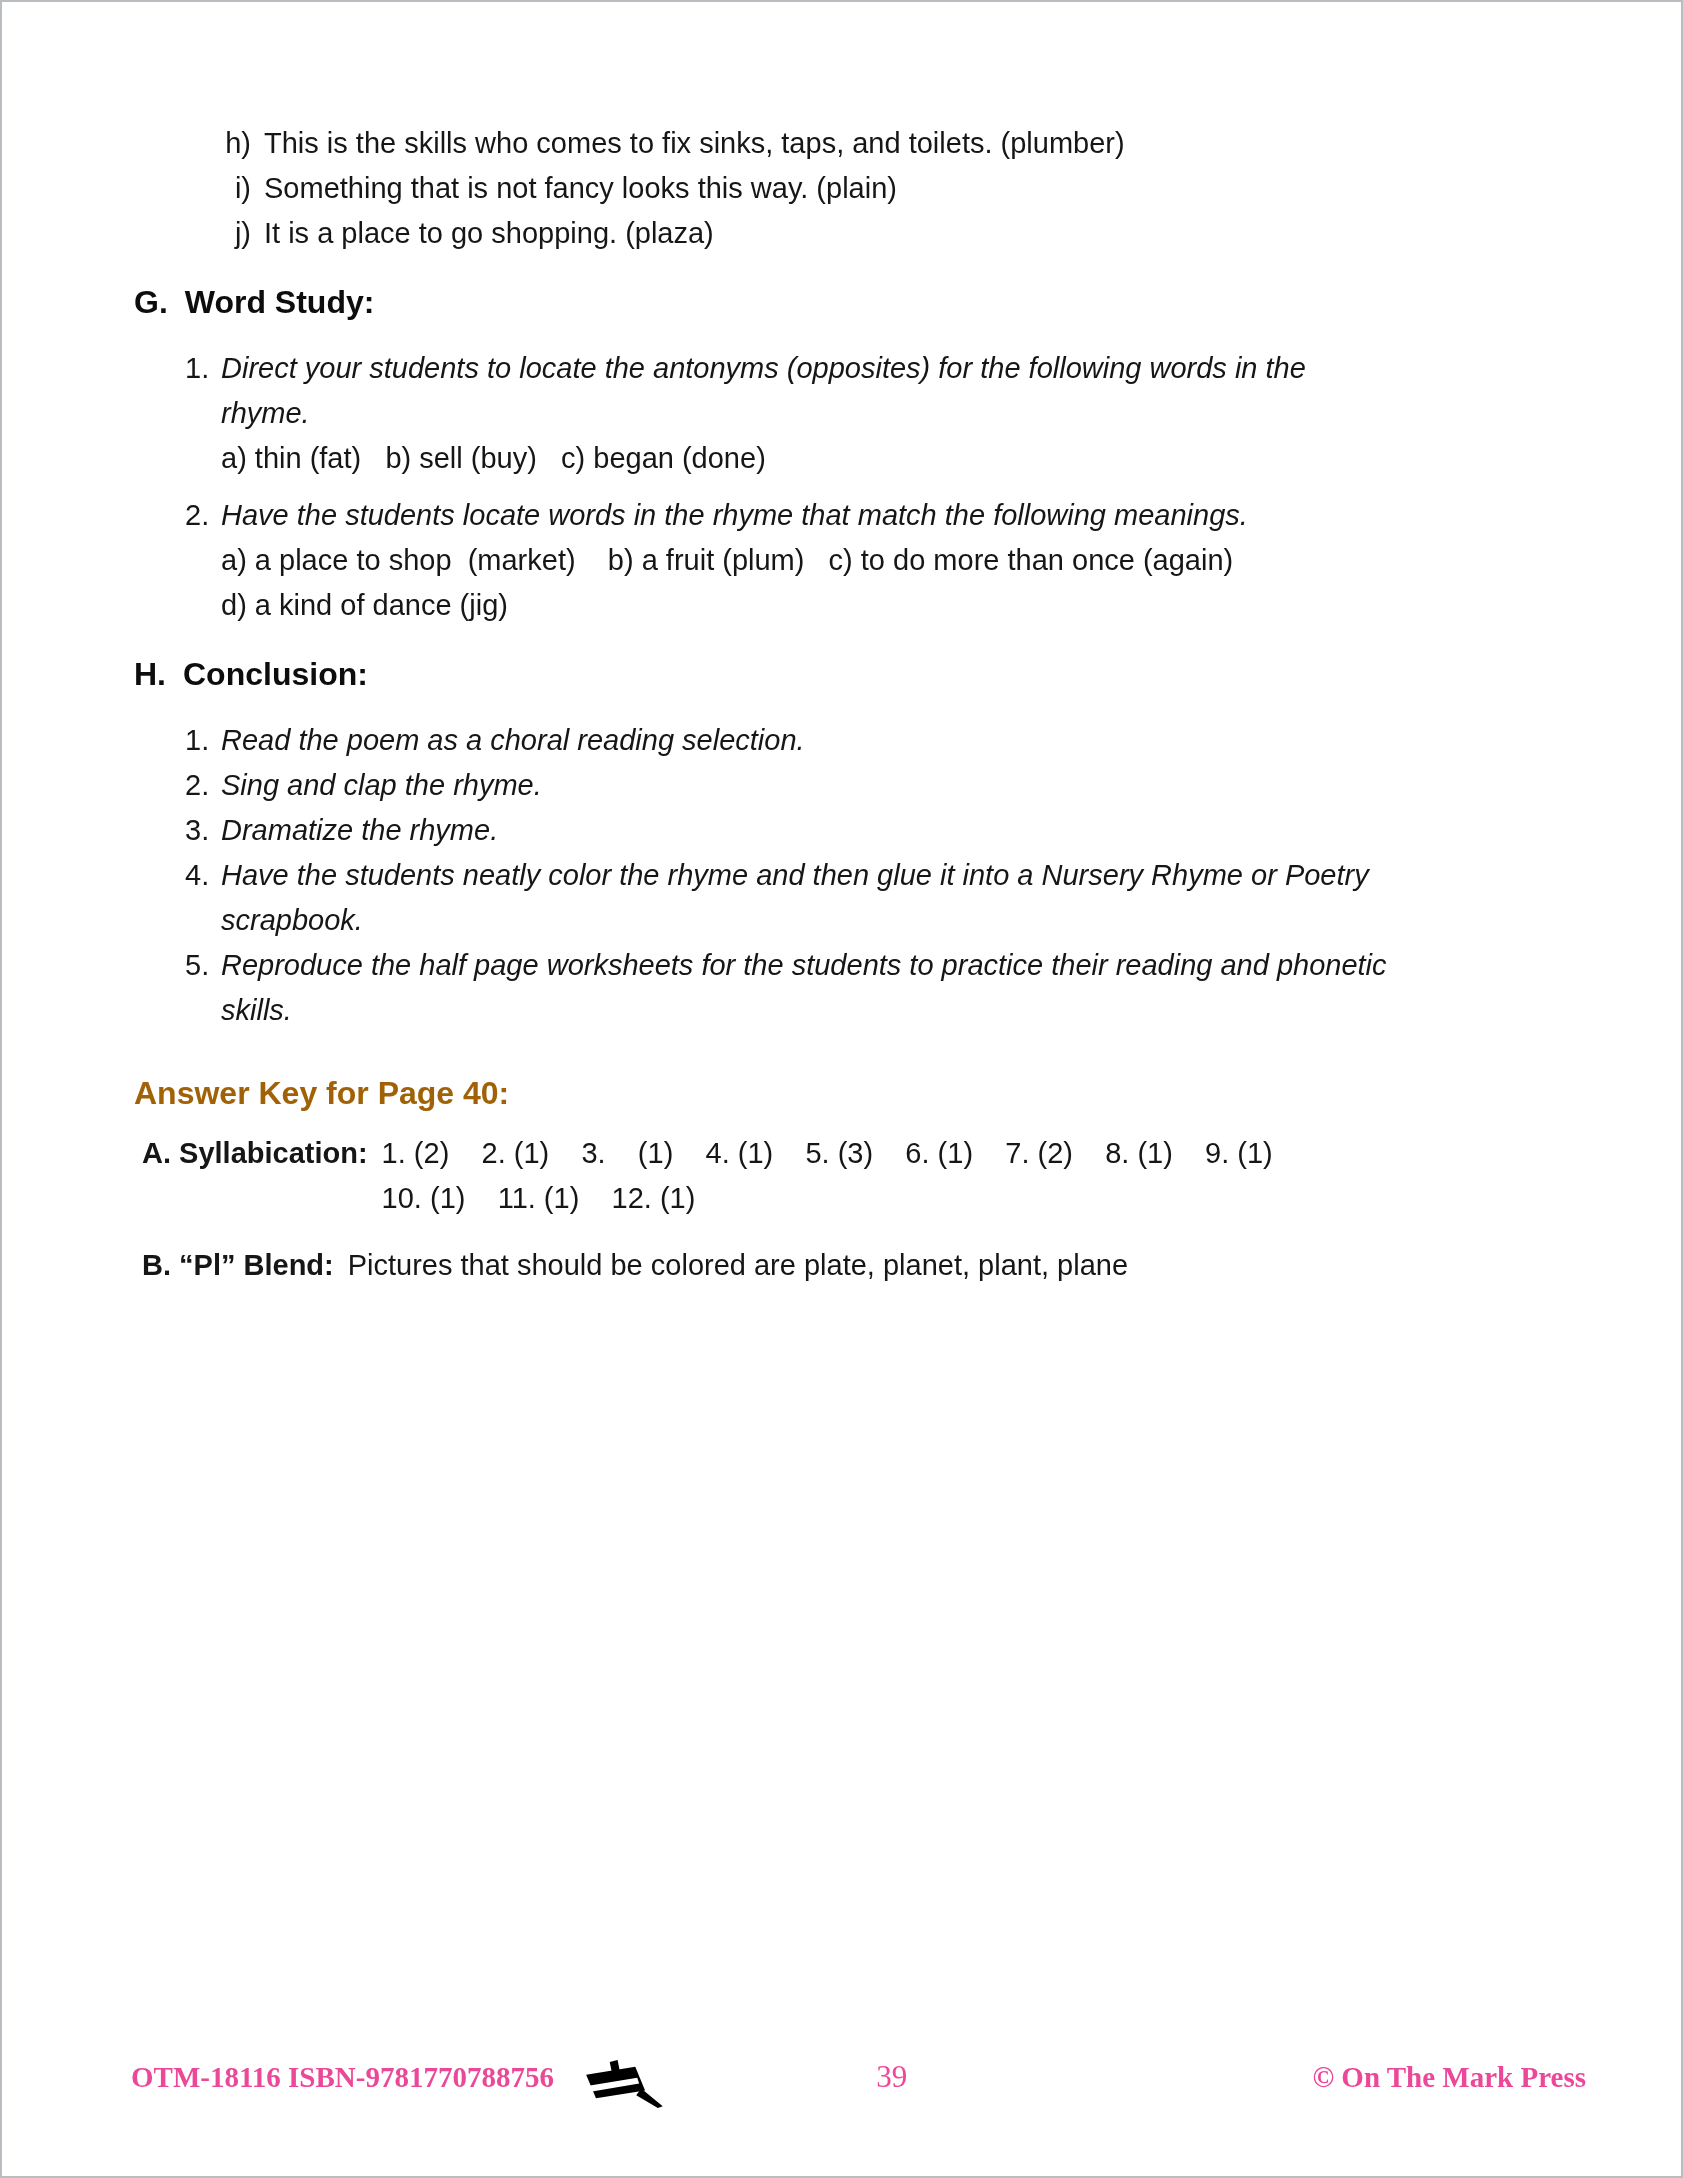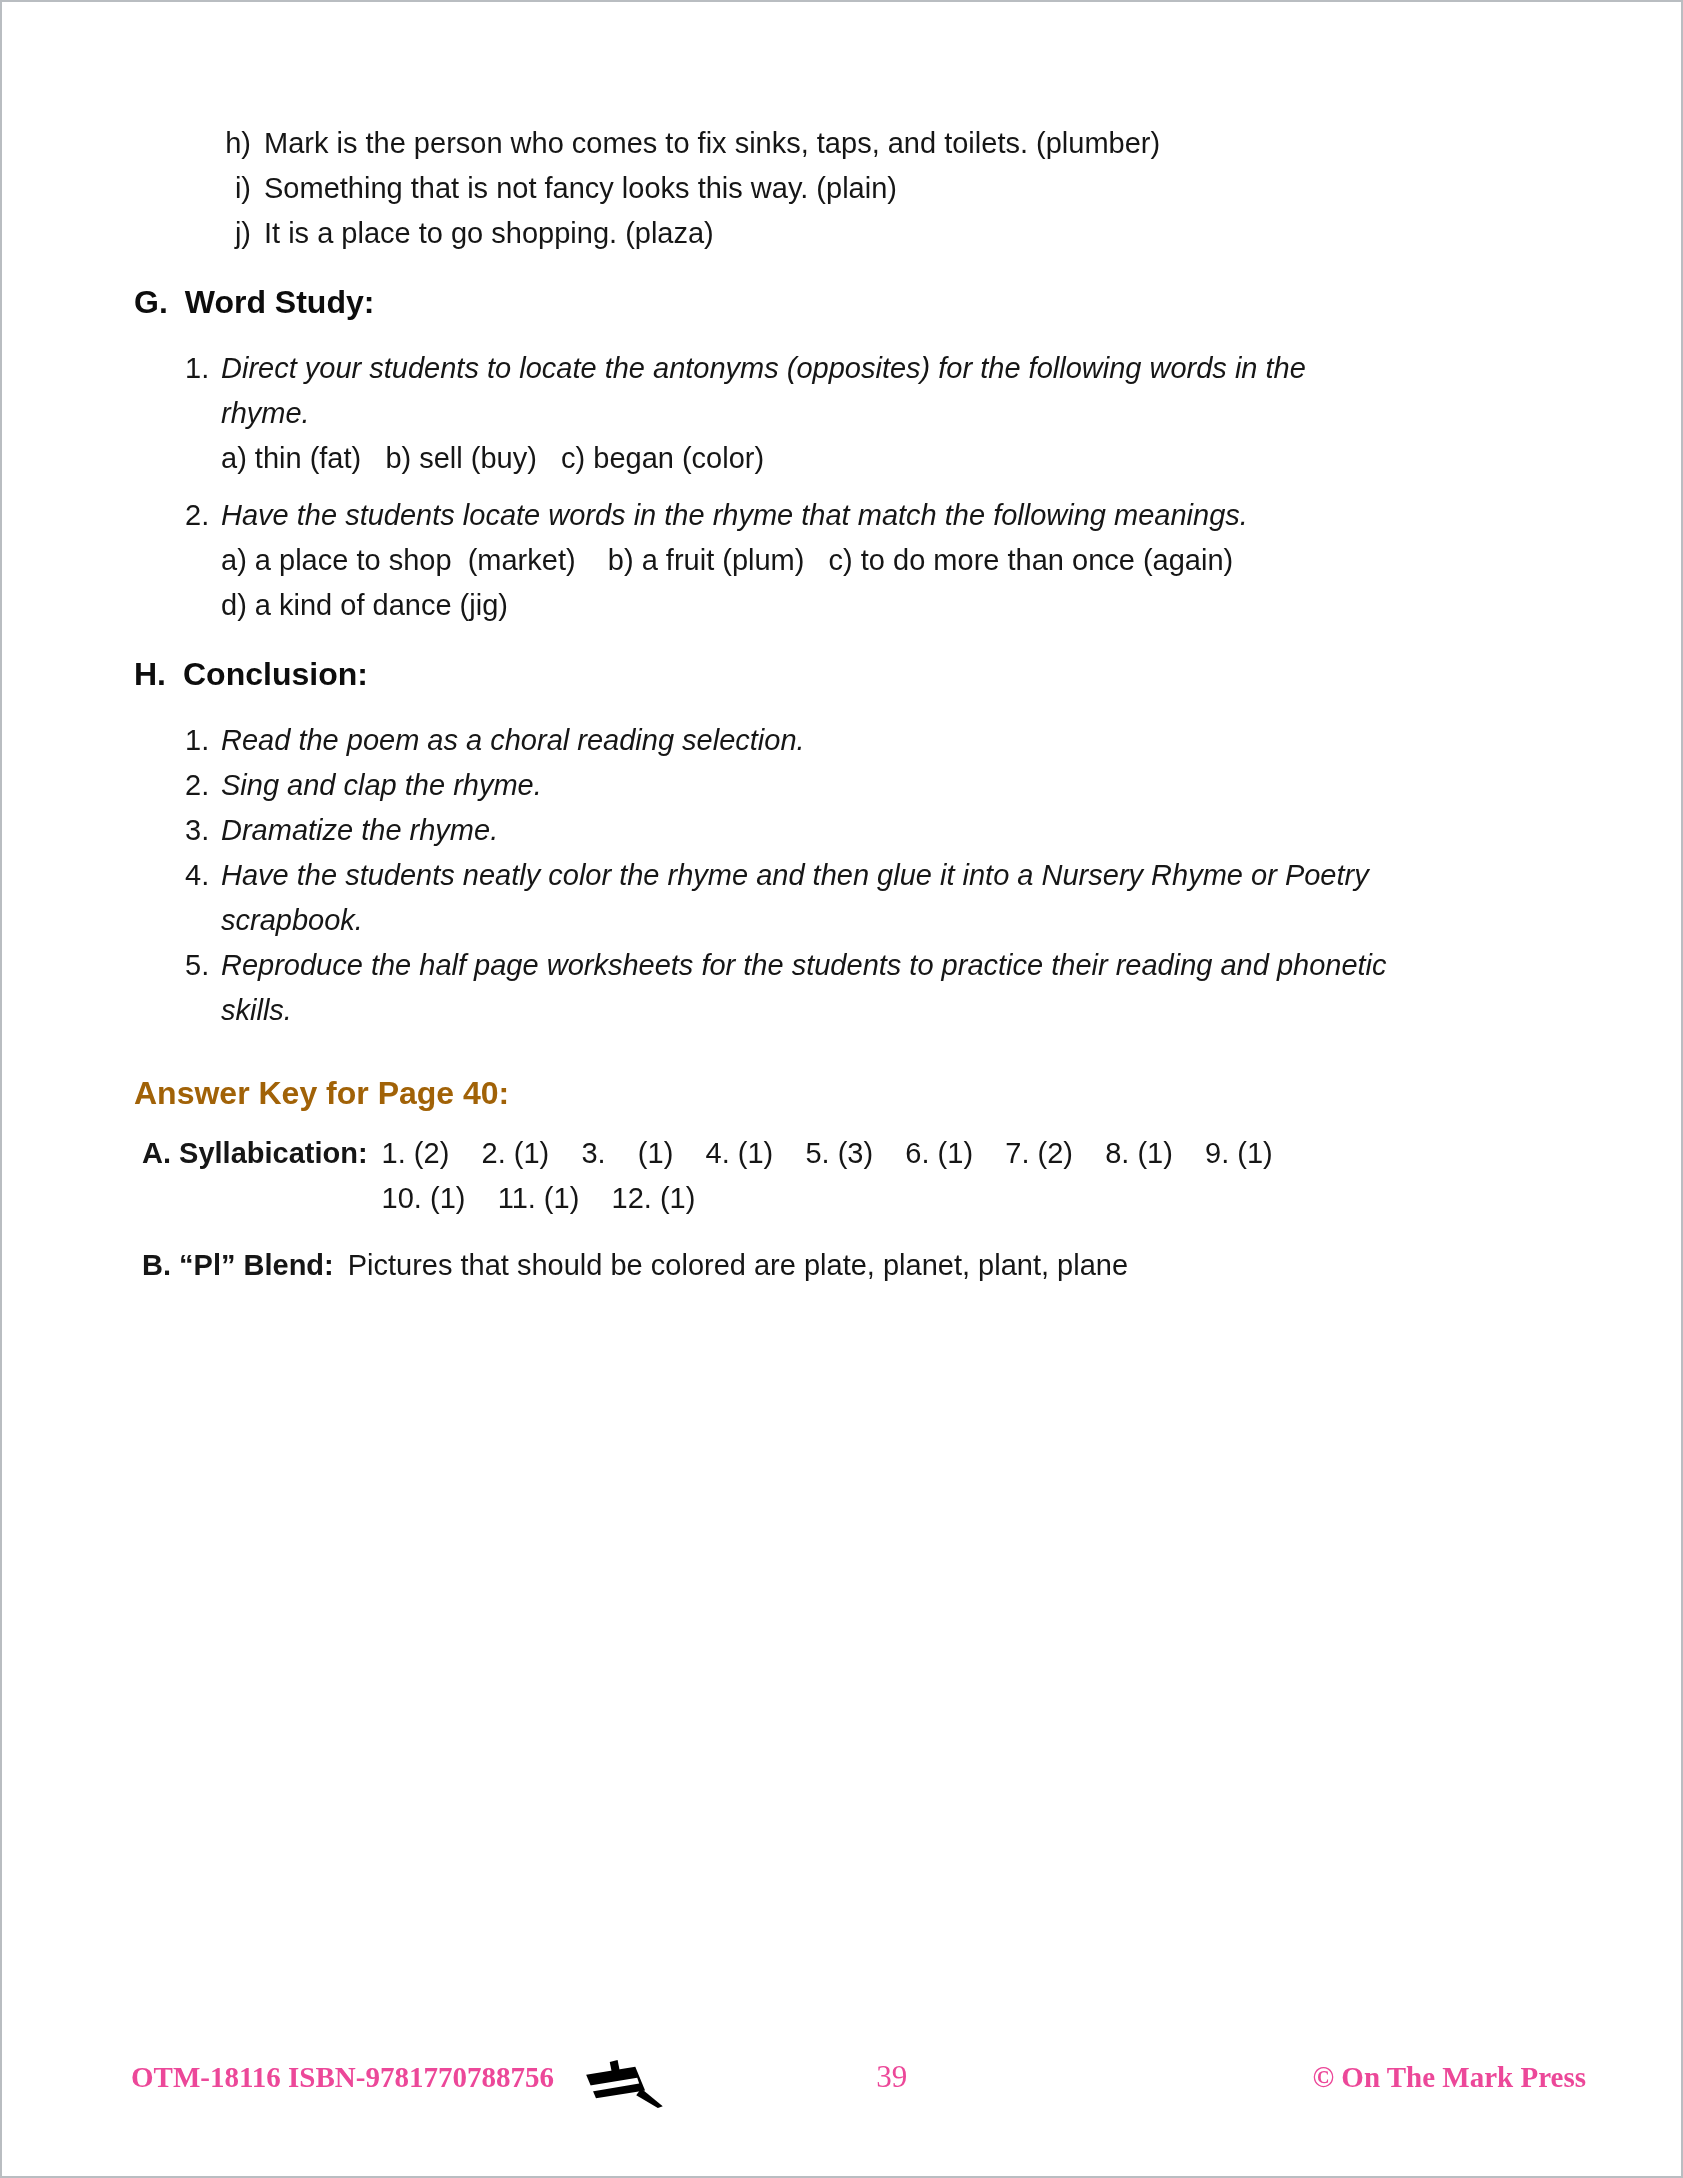--- a/index.html
+++ b/index.html
@@ -45,21 +45,21 @@
   .f-right { position:absolute; right:95px; top:0; font-weight:bold; font-size:29px; line-height:48px;text-align:right; }
 </style>
 </head>
 <body>
 
 <div class="page">
   <div class="content">
 
     <div class="intro-row">
       <span class="intro-letter">h)</span>
-      <span class="intro-text">Mark is the person who comes to fix sinks, taps, and toilets. (plumber)</span>
+      <span class="intro-text">This is the skills who comes to fix sinks, taps, and toilets. (plumber)</span>
     </div>
     <div class="intro-row">
       <span class="intro-letter">i)</span>
       <span class="intro-text">Something that is not fancy looks this way. (plain)</span>
     </div>
     <div class="intro-row">
       <span class="intro-letter">j)</span>
       <span class="intro-text">It is a place to go shopping. (plaza)</span>
     </div>
 
@@ -68,21 +68,21 @@
       <span>Word Study:</span>
     </div>
     <div class="sec-body">
       <div class="item">
         <span class="num">1.</span>
         <div class="itxt">
           <span>Direct your students to locate the antonyms (opposites) for the following words in the</span>
           <span>rhyme.</span>
         </div>
       </div>
-      <div class="sub">a) thin (fat)   b) sell (buy)   c) began (color)</div>
+      <div class="sub">a) thin (fat)   b) sell (buy)   c) began (done)</div>
 
       <div class="item mt12">
         <span class="num">2.</span>
         <div class="itxt">
           <span>Have the students locate words in the rhyme that match the following meanings.</span>
         </div>
       </div>
       <div class="sub">a) a place to shop  (market)    b) a fruit (plum)   c) to do more than once (again)</div>
       <div class="sub">d) a kind of dance (jig)</div>
     </div>

